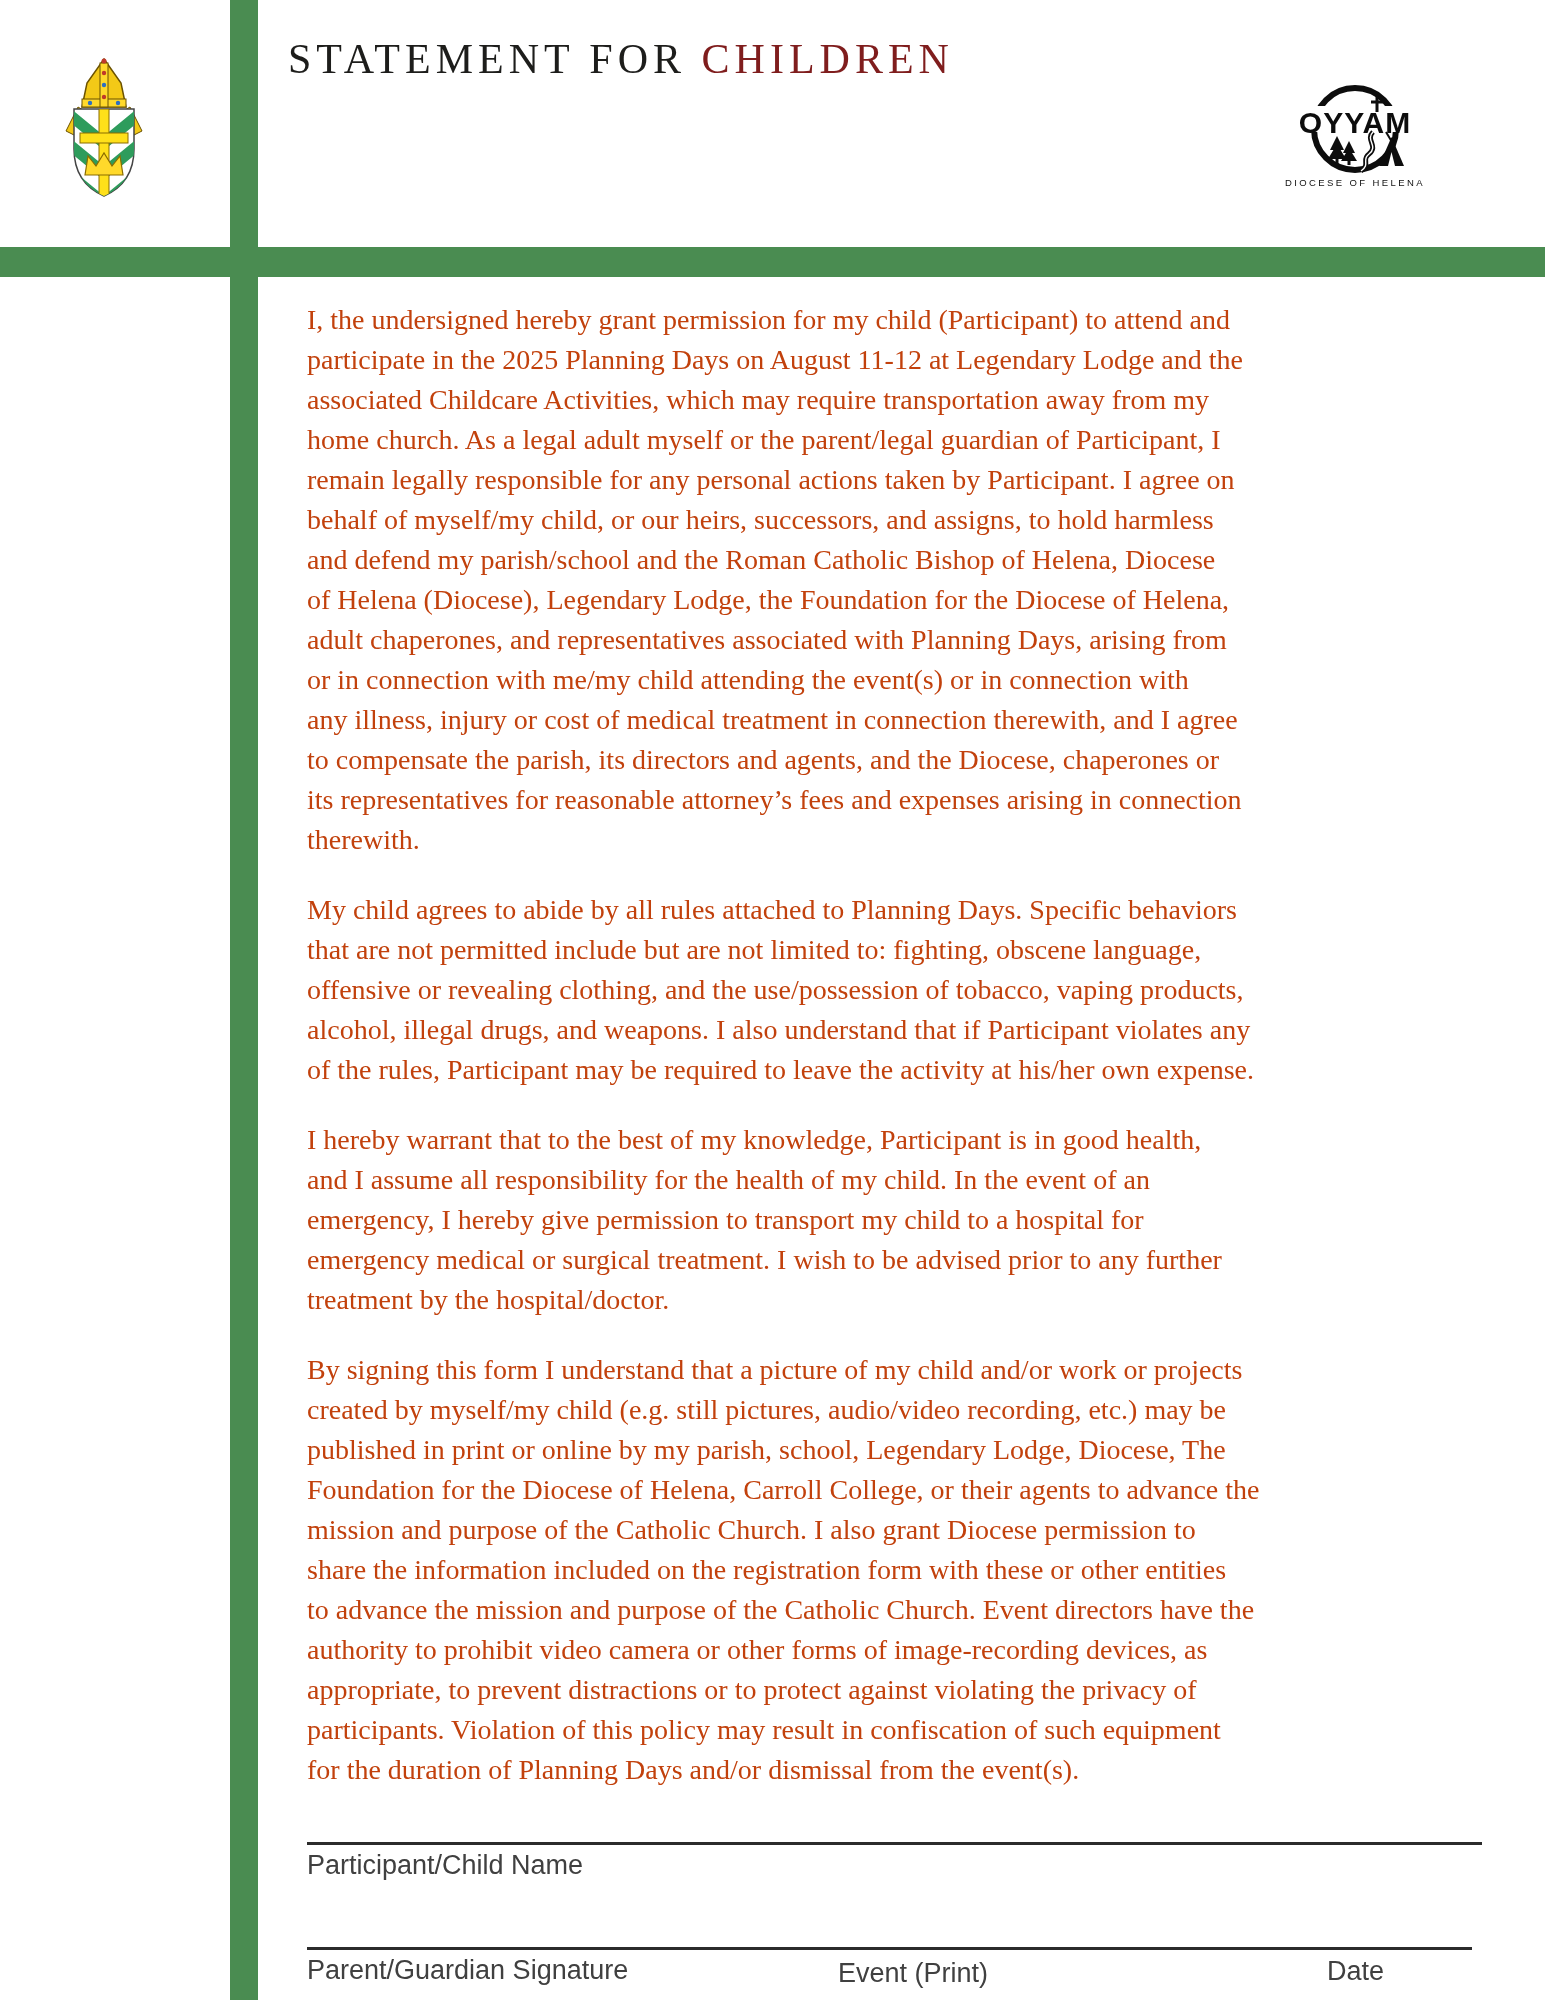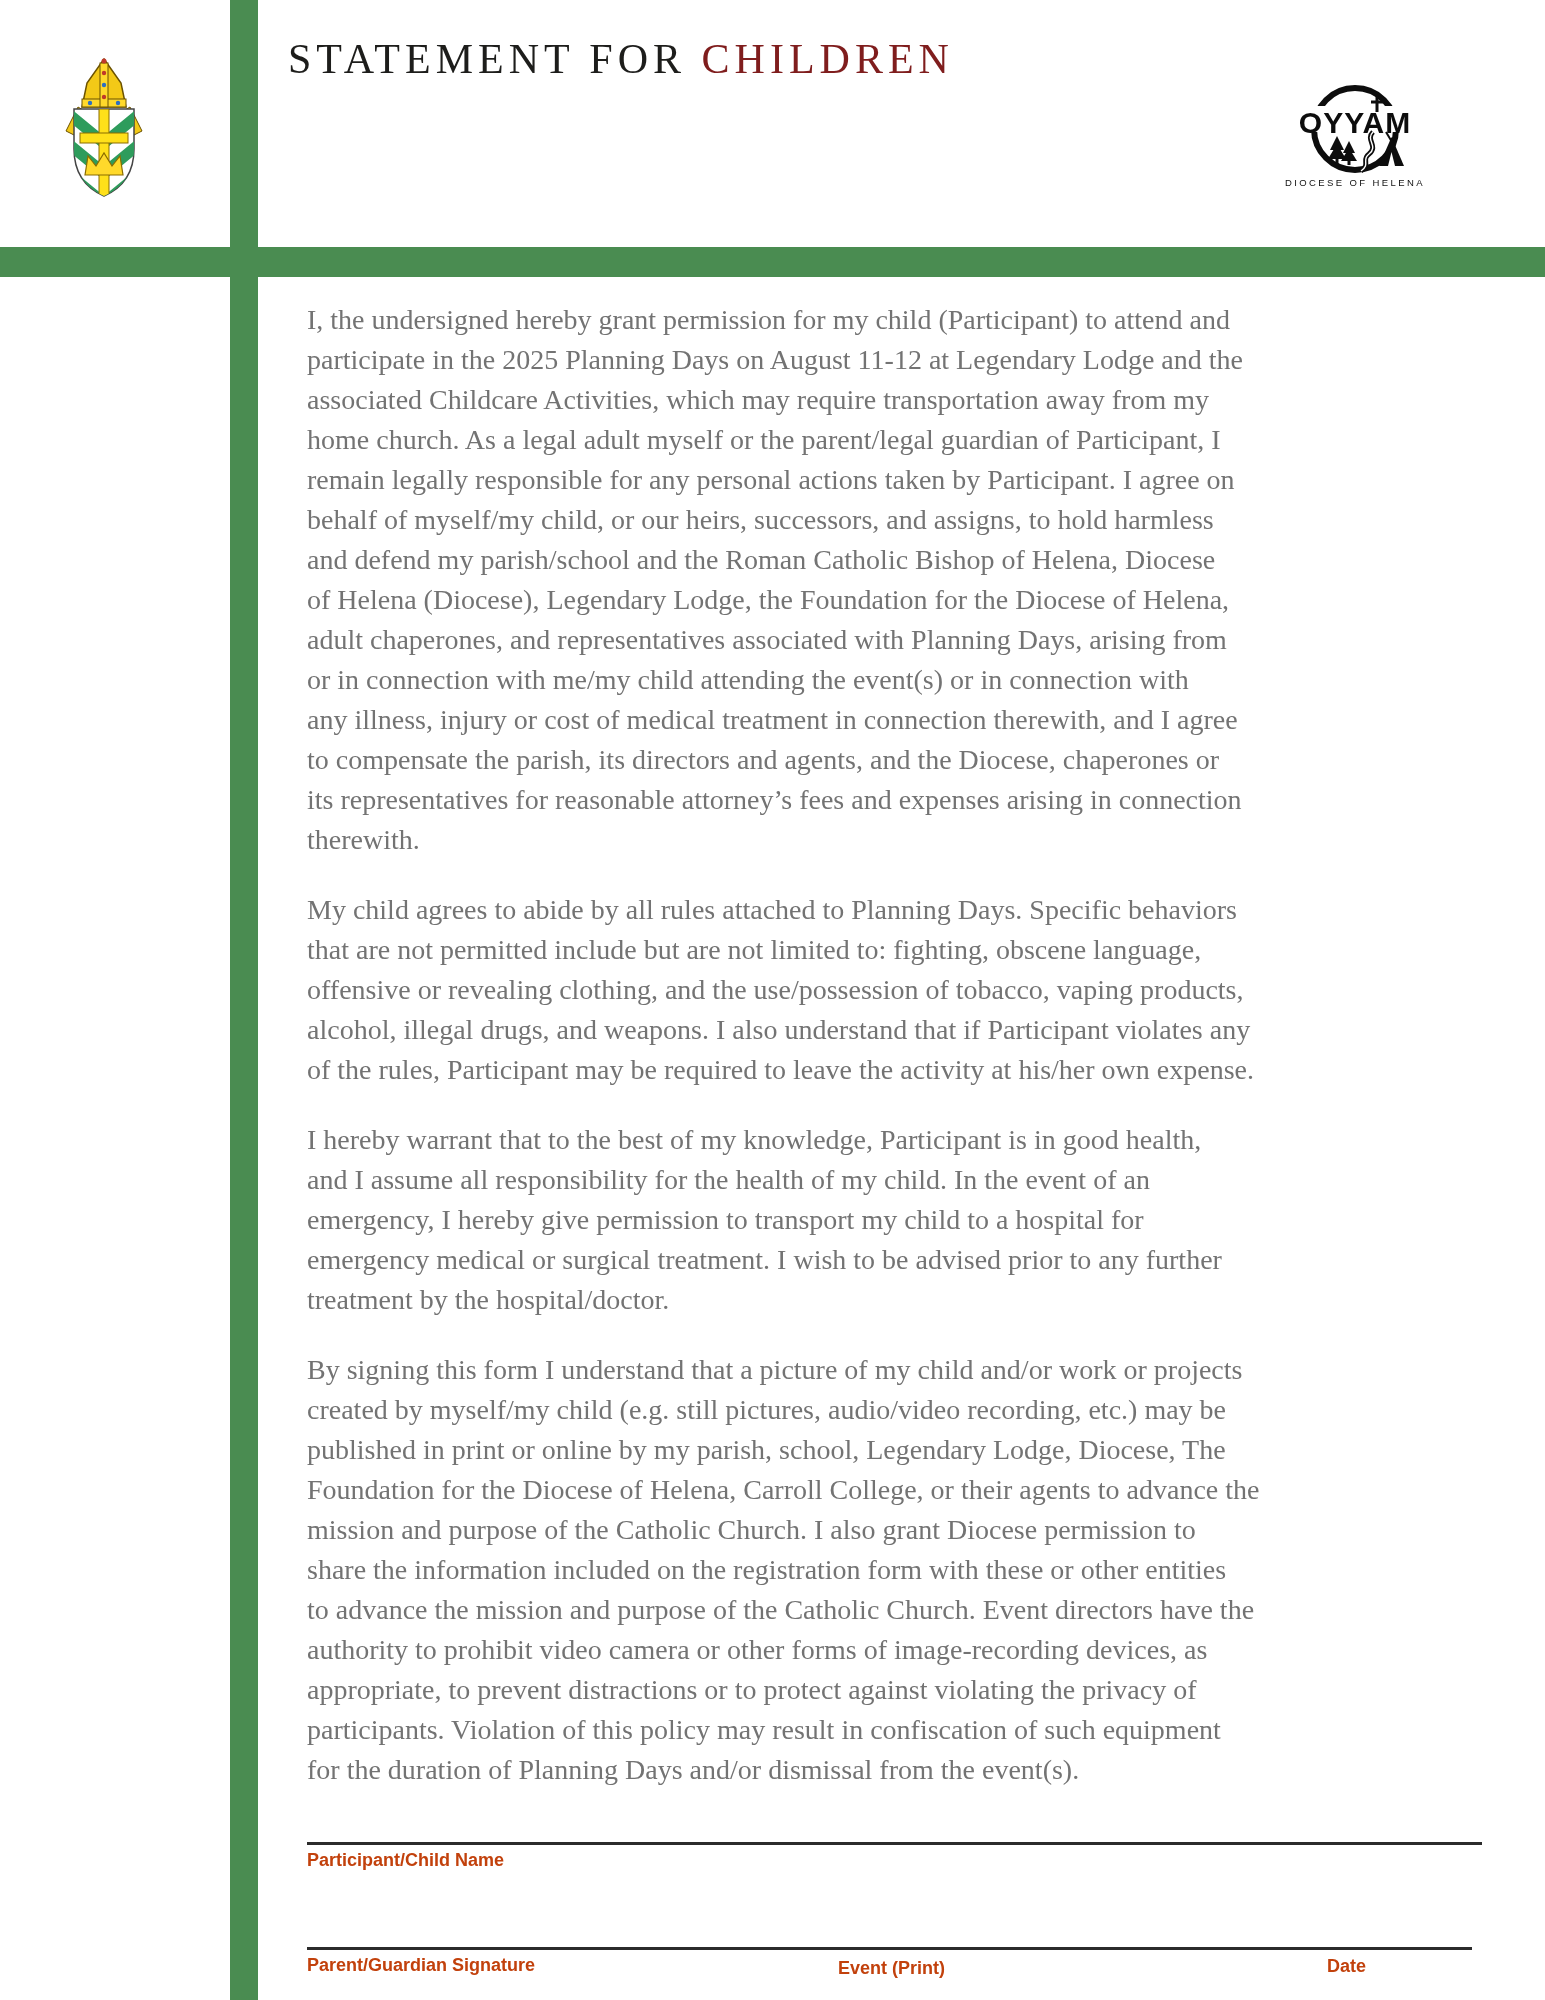--- a/index.html
+++ b/index.html
@@ -14,25 +14,25 @@
          font-family:"Liberation Serif", serif;font-size:42px;line-height:47px;
          letter-spacing:5px;color:#1d1d1b;}
   .title .hl{color:#7f1d1d;}
   .oyyam{position:absolute;left:1280px;top:60px;width:150px;height:130px;}
   .oyyam text{font-family:"Liberation Sans", sans-serif;}
   .oyyam .word{font-size:30px;font-weight:bold;letter-spacing:1px;fill:#0d0d0d;}
   .oyyam .sub{font-size:9.5px;letter-spacing:2.4px;fill:#111;}
   
   .content{position:absolute;left:307px;top:300px;width:1185px;}
   .para{white-space:pre-line;font-family:"Liberation Serif", serif;
-        font-size:28px;line-height:40px;color:#737373;margin:0 0 30px 0;}
+        font-size:28px;line-height:40px;color:#c2410c;margin:0 0 30px 0;}
   
   .sig-line{position:absolute;height:3px;background:#2b2b2b;}
   .sig-label{position:absolute;font-family:"Liberation Sans", sans-serif;
-             font-size:18px;color:#c2410c;font-weight:700;}
+             font-size:27px;color:#404040;font-weight:400;}
 </style>
 </head>
 <body>
 
 <div class="page">
 
   <div class="vbar"></div>
   <div class="hbar"></div>
 
   <svg class="crest" viewBox="0 0 92 140">

